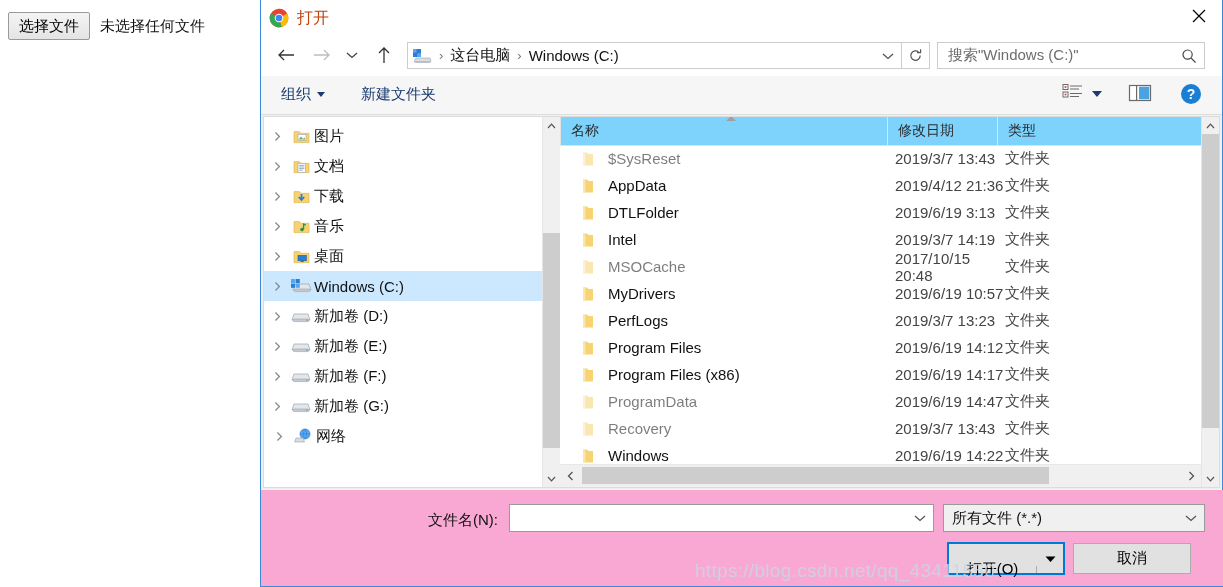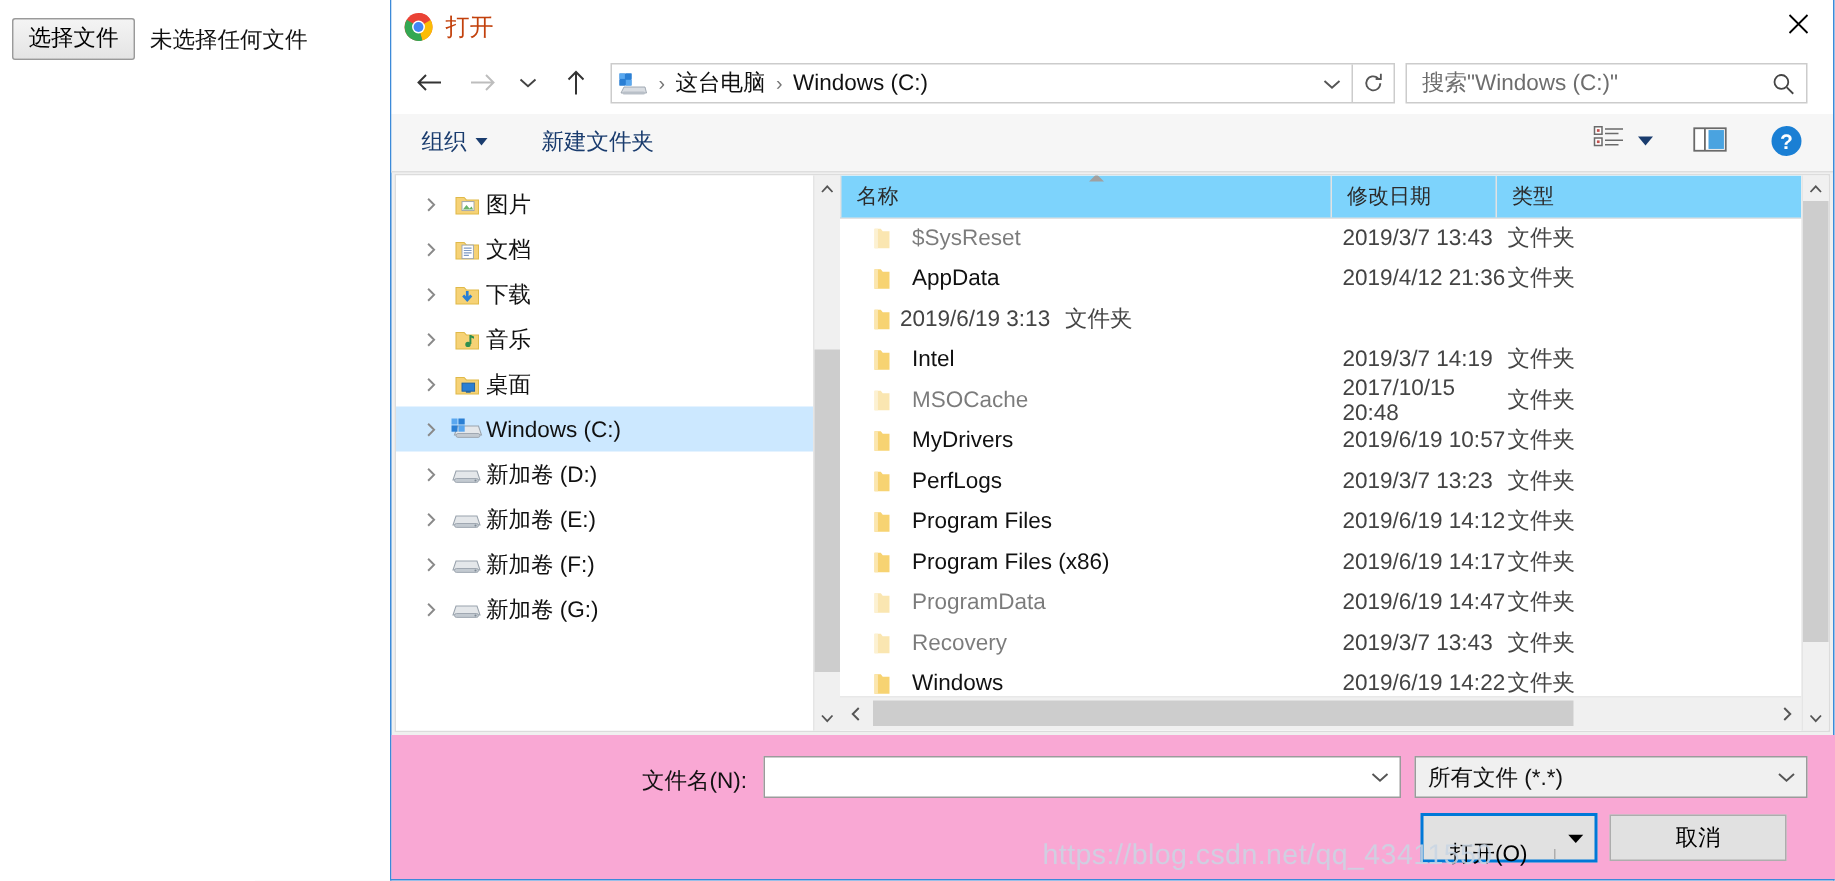--- a/index.html
+++ b/index.html
@@ -67,21 +67,21 @@
   .cmd-right{position:absolute;top:7px;display:flex;align-items:center;}
   .view-opts{right:120px;display:flex;align-items:center;}
   .view-caret{margin-left:8px;width:0;height:0;border-left:5px solid transparent;border-right:5px solid transparent;border-top:6px solid #1a3c6e;}
   .pane-btn{right:70px;}
   .help-btn{right:20px;}
 
   
   .dlgbody{position:absolute;left:2px;top:116px;width:957px;height:372px;background:#fff;border:1px solid #dcdcdc;box-sizing:border-box;display:flex;}
   .leftpane{width:278px;background:#fff;position:relative;overflow:hidden;}
   .tree{padding-top:4px;}
-  .tree-row{height:30px;display:flex;align-items:center;padding-left:12px;box-sizing:border-box;}
+  .tree-row{height:30px;display:flex;align-items:center;padding-left:2px;box-sizing:border-box;}
   .tree-row.selected{background:#cce8ff;}
   .tree-row.lvl0{padding-left:4px;}
   .tree-chev{width:22px;display:flex;align-items:center;justify-content:center;}
   .tree-ico{width:26px;display:flex;align-items:center;justify-content:center;}
   .tree-lbl{font-size:15px;color:#111;white-space:nowrap;}
 
   
   .vscroll{width:17px;background:#f0f0f0;position:relative;border-left:1px solid #e5e5e5;}
   .vscroll .arrow{position:absolute;left:0;width:17px;height:17px;display:flex;align-items:center;justify-content:center;}
   .vscroll .arrow.top{top:0;}
@@ -420,20 +420,35 @@
             </span>
             <span class="tree-ico">
               <svg width="20" height="15" viewBox="0 0 20 15">
                 <path d="M3 5 L17 5 L19 11 L1 11 Z" fill="#e4e7ea" stroke="#9aa3ad" stroke-width=".7"></path>
                 <rect x="2" y="10" width="16" height="2.6" rx="1.3" fill="#c3cad1" stroke="#9aa3ad" stroke-width=".6"></rect>
                 <circle cx="16" cy="11.3" r=".7" fill="#7f8a95"></circle>
               </svg>
             </span>
             <span class="tree-lbl">新加卷 (G:)</span>
           </div>
+          <div class="tree-row lvl0">
+            <span class="tree-chev">
+              <svg width="9" height="11" viewBox="0 0 9 11">
+                <path d="M2.4 1.5 L6.4 5.5 L2.4 9.5" stroke="#8a8a8a" stroke-width="1.3" fill="none"></path>
+              </svg>
+            </span>
+            <span class="tree-ico">
+              <svg width="19" height="16" viewBox="0 0 19 16">
+                <circle cx="11" cy="6" r="5" fill="#5aa7ef" stroke="#2a7fd4" stroke-width=".7"></circle>
+                <path d="M6.2 6 h9.6 M11 1 c2 2.4 2 7.6 0 10 M11 1 c-2 2.4 -2 7.6 0 10" stroke="#2a7fd4" stroke-width=".6" fill="none"></path>
+                <path d="M2 10 L9 10 L10.6 14 L0.6 14 Z" fill="#d9dde2" stroke="#9aa3ad" stroke-width=".6"></path>
+              </svg>
+            </span>
+            <span class="tree-lbl">网络</span>
+          </div>
         </div>
     </div>
 
     <div class="vscroll">
       <div class="arrow top">
         <svg width="9" height="6" viewBox="0 0 9 6">
             <path d="M1 5 L4.5 1.2 L8 5" stroke="#555" stroke-width="1.2" fill="none"></path>
           </svg>
       </div>
       <div class="vthumb" style="top:116px;height:215px;"></div>
@@ -477,20 +492,21 @@
             <span class="file-date">2019/4/12 21:36</span>
             <span class="file-type">文件夹</span>
           </div>
           <div class="file-row">
             <span class="file-ico">
               <svg width="14" height="16" viewBox="0 0 14 16">
                 <path d="M2 1.5 h4.2 l1.3 1.6 H12 V14.5 H2 Z" fill="#f7d372"></path>
                 <path d="M2 1.5 h2.3 V14.5 H2 Z" fill="#fbe6ae"></path>
               </svg>
             </span>
+            <span class="file-name">DTLFolder</span>
             <span class="file-date">2019/6/19 3:13</span>
             <span class="file-type">文件夹</span>
           </div>
           <div class="file-row">
             <span class="file-ico">
               <svg width="14" height="16" viewBox="0 0 14 16">
                 <path d="M2 1.5 h4.2 l1.3 1.6 H12 V14.5 H2 Z" fill="#f7d372"></path>
                 <path d="M2 1.5 h2.3 V14.5 H2 Z" fill="#fbe6ae"></path>
               </svg>
             </span>

